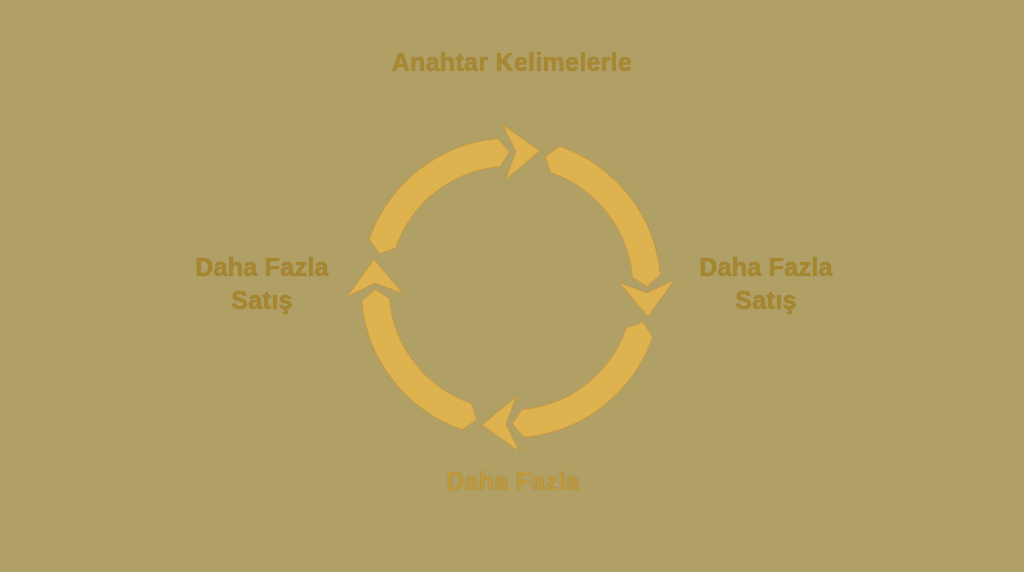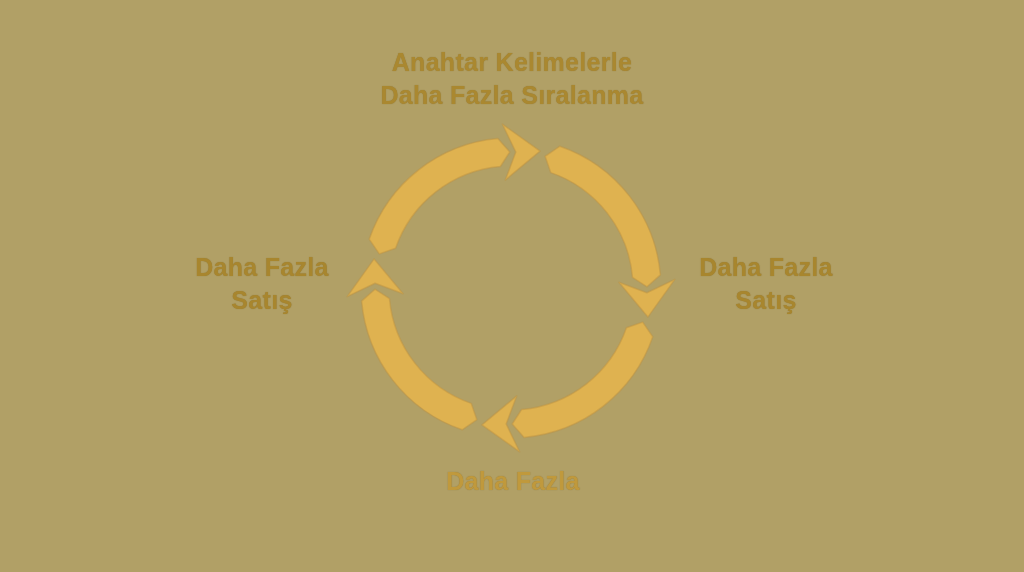--- a/index.html
+++ b/index.html
@@ -60,21 +60,20 @@
       </g>
       <g transform="rotate(270)">
         <path d="M -141.8 -48.8 A 150 150 0 0 1 -13.1 -149.4 L -1.2 -136.0 L -10.6 -121.5 A 122 122 0 0 0 -115.4 -39.7 L -131.7 -34.1 Z" fill="#DFB250" stroke="#BD944380" stroke-width="1.5" stroke-linejoin="round"></path>
         <path d="M -8.6 -163.8 L 29.1 -136.9 L -5.7 -107.9 L 4.8 -135.9 Z" fill="#DFB250" stroke="#BD944380" stroke-width="1.5" stroke-linejoin="round"></path>
       </g>
     </g>
   </svg>
 
   <div class="label label-top" style="color: rgb(170, 136, 48);">
     <span class="line">Anahtar Kelimelerle</span>
-    <span class="line">Daha Fazla Sıralanma</span>
   </div>
 
   <div class="label label-right" style="color: rgb(168, 134, 46);">
     <span class="line">Daha Fazla</span>
     <span class="line">Satış</span>
   </div>
 
   <div class="label label-bottom" style="color: rgb(192, 153, 60);">
     <span class="line">Daha Fazla</span>
   </div>

